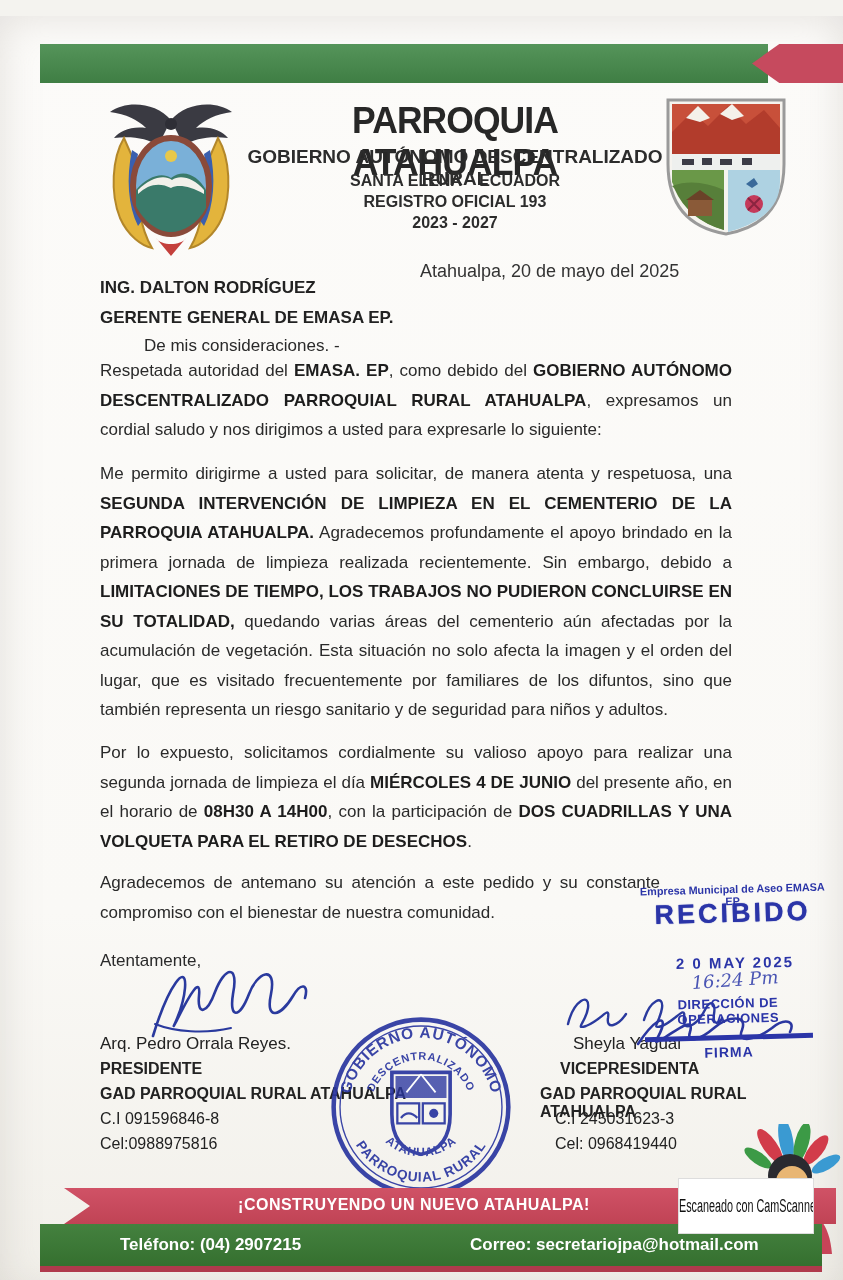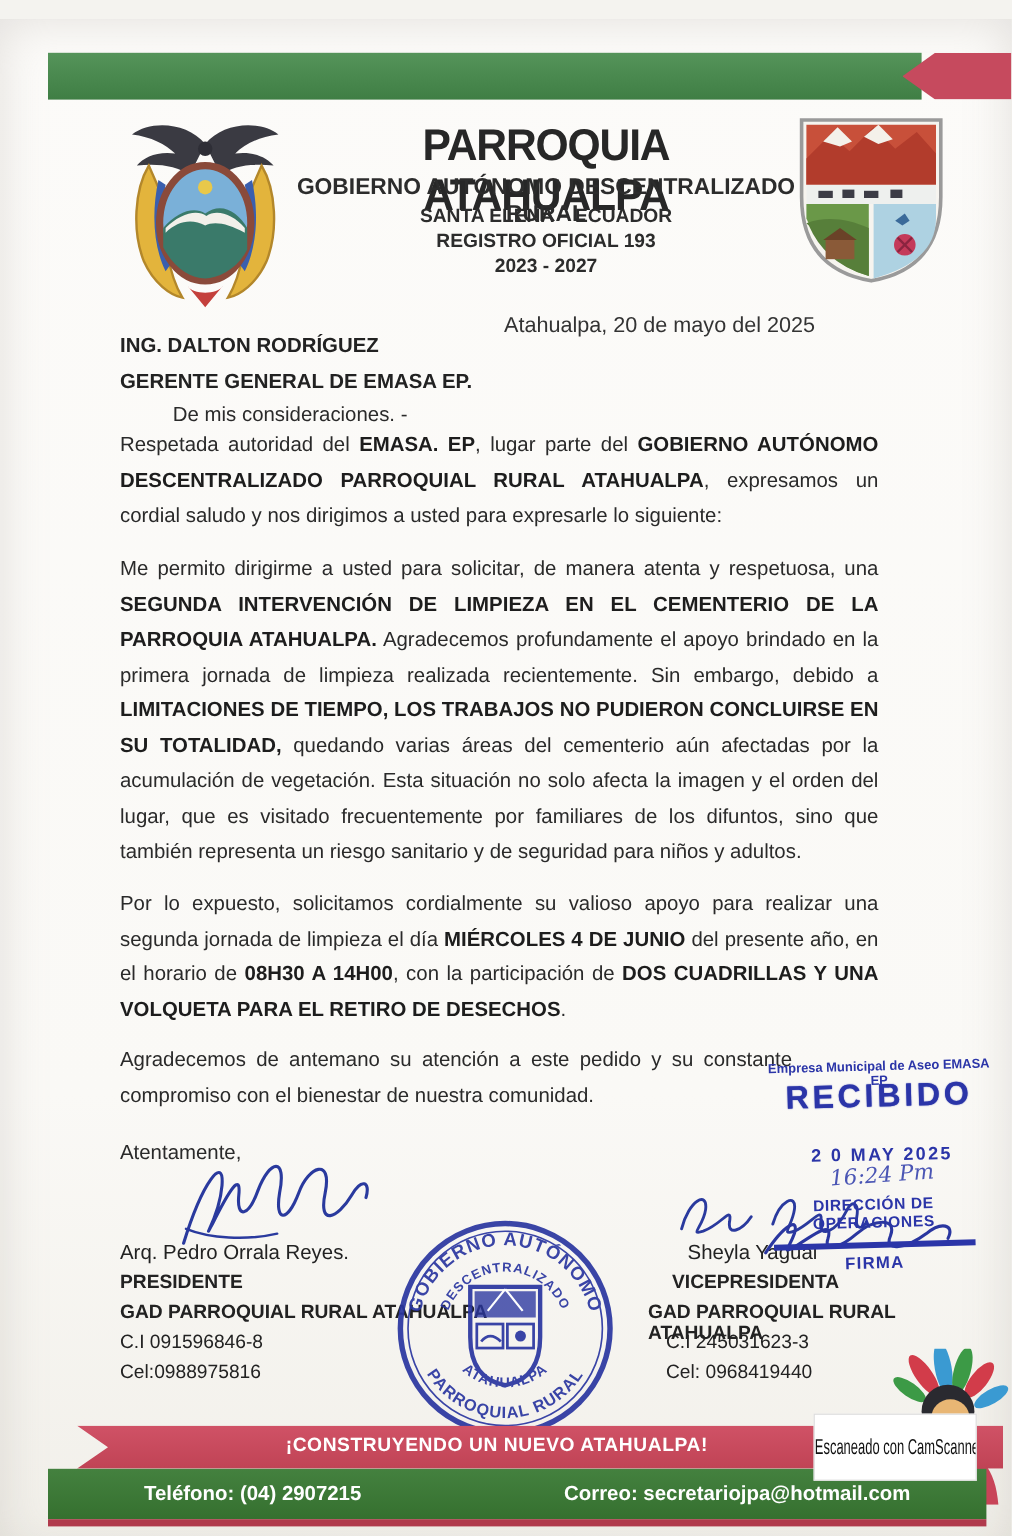--- a/index.html
+++ b/index.html
@@ -134,21 +134,21 @@
   <div class="abs hdr-sub2">SANTA ELENA – ECUADOR</div>
   <div class="abs hdr-sub3">REGISTRO OFICIAL 193</div>
   <div class="abs hdr-sub4">2023 - 2027</div>
 
   <div class="abs dateline">Atahualpa, 20 de mayo del 2025</div>
 
   <div class="abs recipient-name">ING. DALTON RODRÍGUEZ</div>
   <div class="abs recipient-title">GERENTE GENERAL DE EMASA EP.</div>
   <div class="abs salutation">De mis consideraciones. -</div>
 
-  <div class="abs para p1"><span>Respetada autoridad del </span><span class="b">EMASA. EP</span><span>, lugar parte del </span><span class="b">GOBIERNO AUTÓNOMO DESCENTRALIZADO PARROQUIAL RURAL ATAHUALPA</span><span>, expresamos un cordial saludo y nos dirigimos a usted para expresarle lo siguiente:</span></div>
+  <div class="abs para p1"><span>Respetada autoridad del </span><span class="b">EMASA. EP</span><span>, como debido del </span><span class="b">GOBIERNO AUTÓNOMO DESCENTRALIZADO PARROQUIAL RURAL ATAHUALPA</span><span>, expresamos un cordial saludo y nos dirigimos a usted para expresarle lo siguiente:</span></div>
   <div class="abs para p2"><span>Me permito dirigirme a usted para solicitar, de manera atenta y respetuosa, una </span><span class="b">SEGUNDA INTERVENCIÓN DE LIMPIEZA EN EL CEMENTERIO DE LA PARROQUIA ATAHUALPA.</span><span> Agradecemos profundamente el apoyo brindado en la primera jornada de limpieza realizada recientemente. Sin embargo, debido a </span><span class="b">LIMITACIONES DE TIEMPO, LOS TRABAJOS NO PUDIERON CONCLUIRSE EN SU TOTALIDAD,</span><span> quedando varias áreas del cementerio aún afectadas por la acumulación de vegetación. Esta situación no solo afecta la imagen y el orden del lugar, que es visitado frecuentemente por familiares de los difuntos, sino que también representa un riesgo sanitario y de seguridad para niños y adultos.</span></div>
   <div class="abs para p3"><span>Por lo expuesto, solicitamos cordialmente su valioso apoyo para realizar una segunda jornada de limpieza el día </span><span class="b">MIÉRCOLES 4 DE JUNIO</span><span> del presente año, en el horario de </span><span class="b">08H30 A 14H00</span><span>, con la participación de </span><span class="b">DOS CUADRILLAS Y UNA VOLQUETA PARA EL RETIRO DE DESECHOS</span><span>.</span></div>
   <div class="abs para p4"><span>Agradecemos de antemano su atención a este pedido y su constante compromiso con el bienestar de nuestra comunidad.</span></div>
 
   <div class="abs closing">Atentamente,</div>
 
   <svg class="abs" style="left:135px;top:938px" width="190" height="95" viewBox="0 0 190 95">
     <path d="M18,82 C34,30 52,8 50,34 C48,58 32,84 42,66 C56,38 66,22 64,42 C62,62 72,60 80,38 C90,12 104,10 98,40 C94,64 104,66 114,40 C122,18 142,10 136,40 C130,68 146,62 158,42 C166,28 174,30 170,44" fill="none" stroke="#2a3a9e" stroke-width="2.6" stroke-linecap="round"></path>
     <path d="M20,70 C40,78 70,80 96,74" fill="none" stroke="#2a3a9e" stroke-width="2" stroke-linecap="round"></path>
   </svg>

